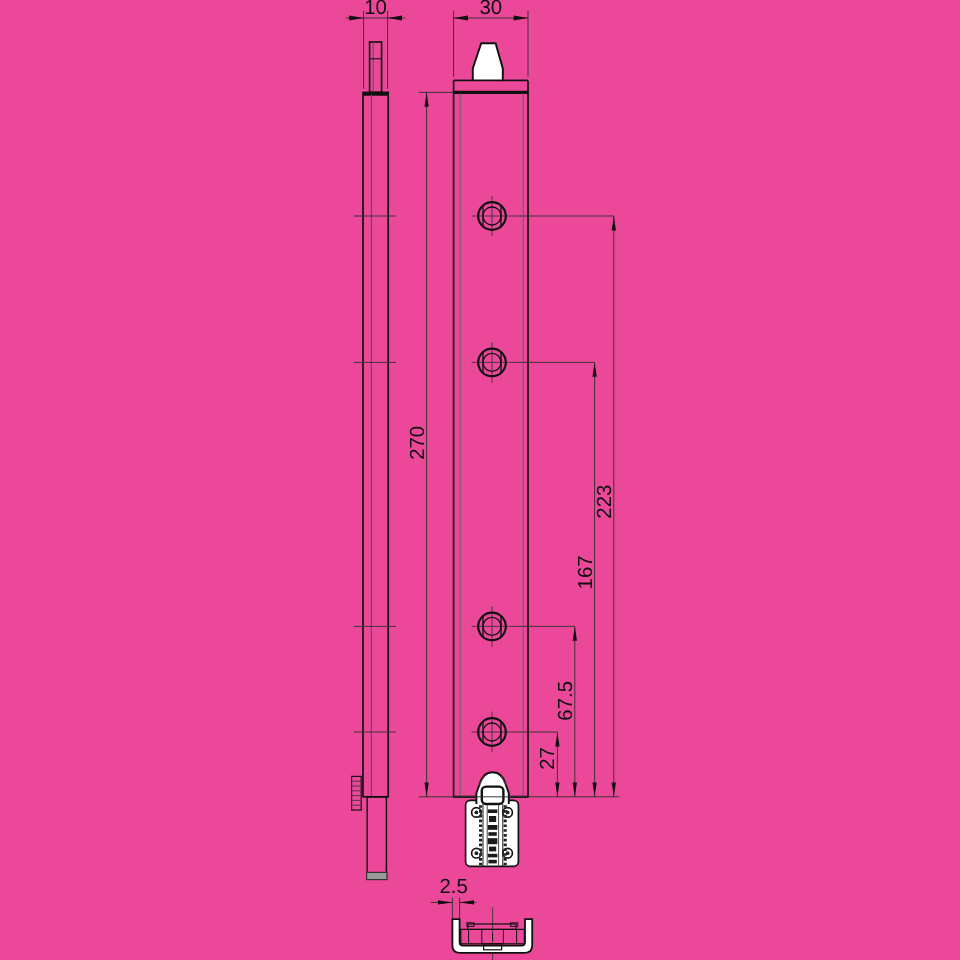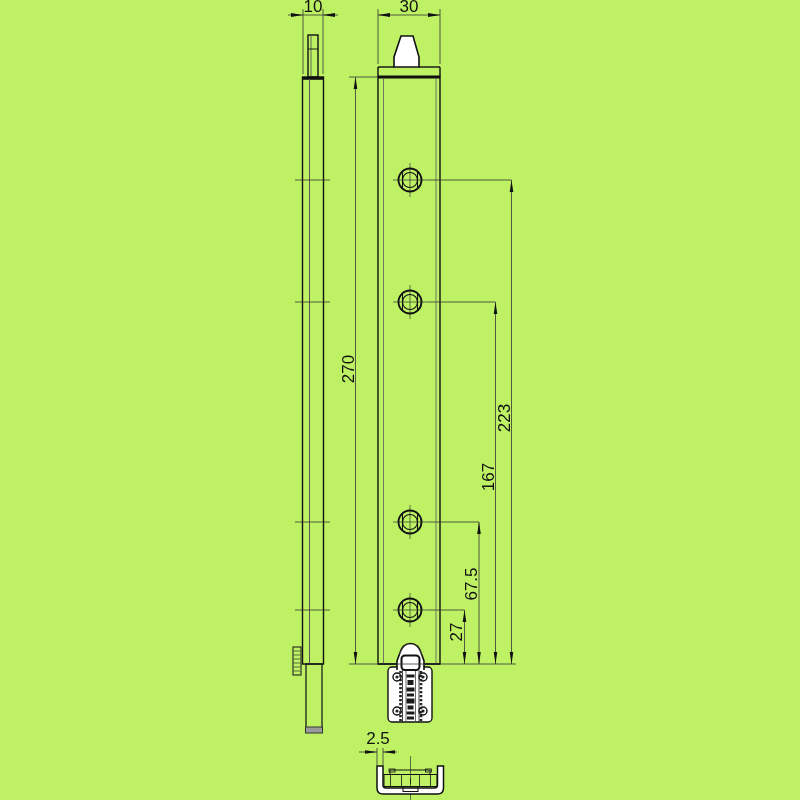--- a/index.html
+++ b/index.html
@@ -1,16 +1,16 @@
 <!DOCTYPE html>
 <html><head>
 <meta charset="utf-8">
 <style>
   html,body{margin:0;padding:0;background:#ffffff;}
-  .stage{position:relative;width:800px;height:800px;background:#bef264;overflow:hidden;}
+  .stage{position:relative;width:800px;height:800px;background:#ec4899;overflow:hidden;}
   svg{display:block;}
   text{font-family:"Liberation Sans","DejaVu Sans",sans-serif;fill:#111;}
   .dimtxt{font-size:17px;}
 </style>
 </head>
 <body>
 
 <div class="stage">
 <svg width="800" height="800" viewBox="0 0 800 800">
 

